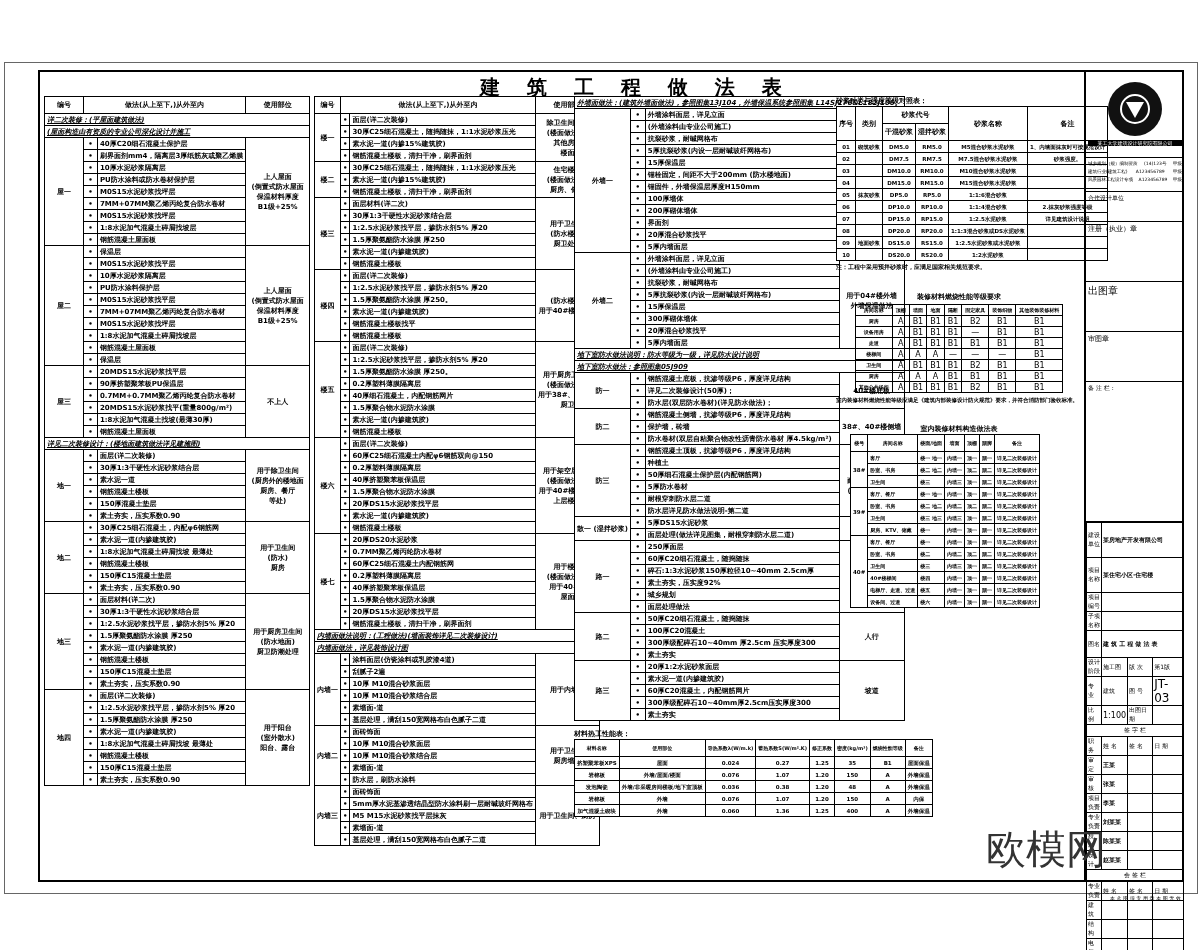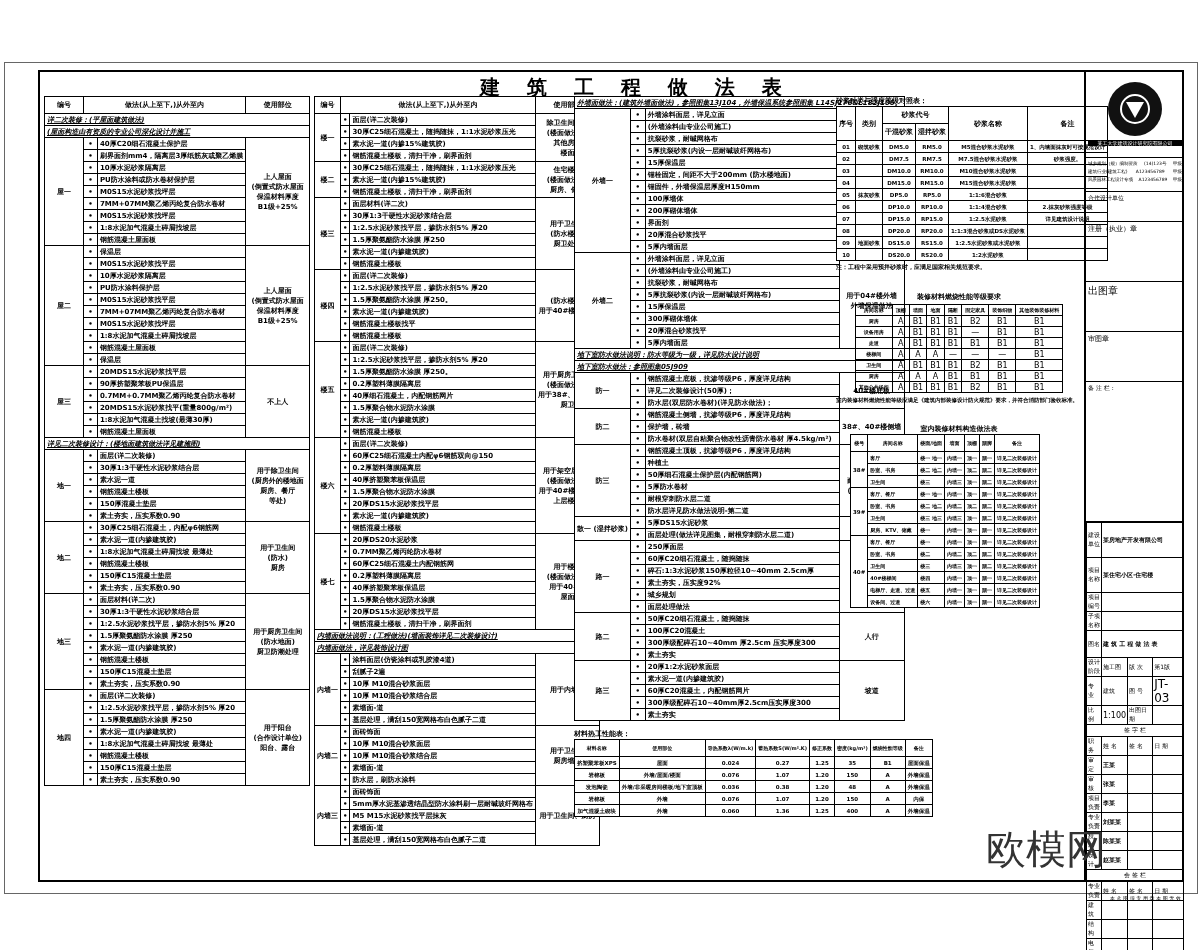--- a/index.html
+++ b/index.html
@@ -267,21 +267,21 @@
         <tr>
           <td class="dot">•</td>
           <td>素土夯实，压实系数0.90</td>
         </tr>
         <tr>
           <td class="cat" rowspan="8">地四</td>
           <td class="dot">•</td>
           <td>面层(详二次装修)</td>
           <td class="note" rowspan="8">
             <div>用于阳台</div>
-            <div>(合作设计单位)</div>
+            <div>(室外散水)</div>
             <div>阳台、露台</div>
           </td>
         </tr>
         <tr>
           <td class="dot">•</td>
           <td>1:2.5水泥砂浆找平层，掺防水剂5% 厚20</td>
         </tr>
         <tr>
           <td class="dot">•</td>
           <td>1.5厚聚氨酯防水涂膜 厚250</td>

